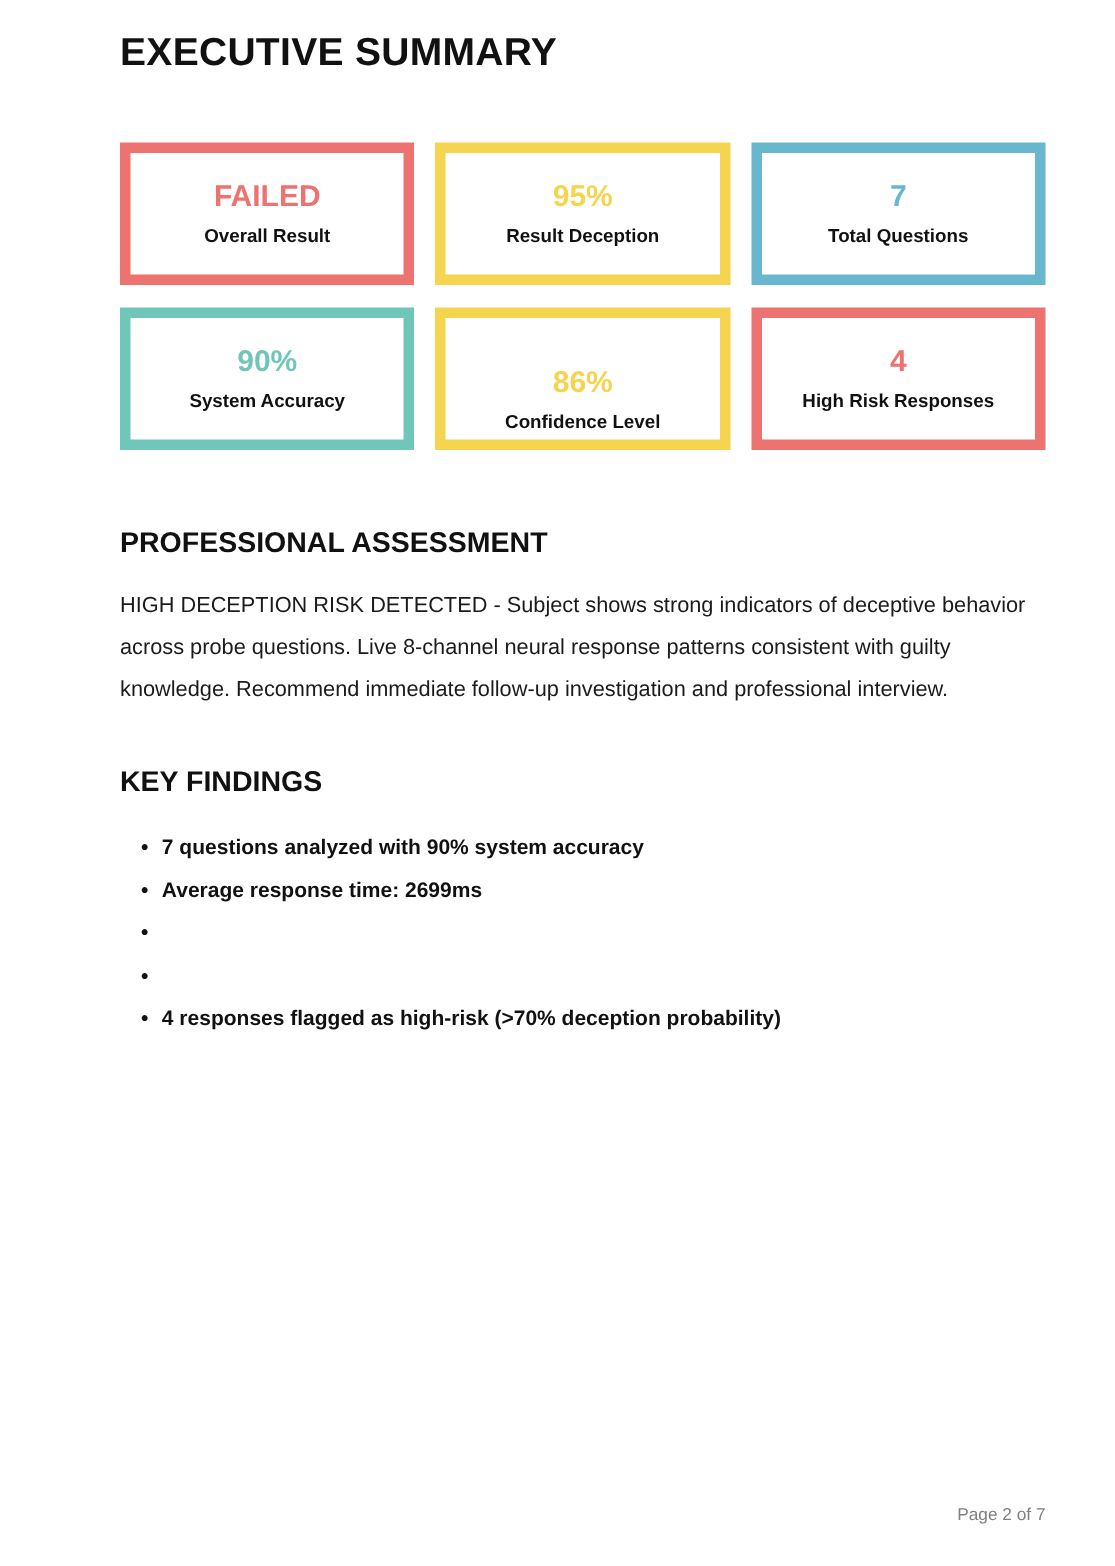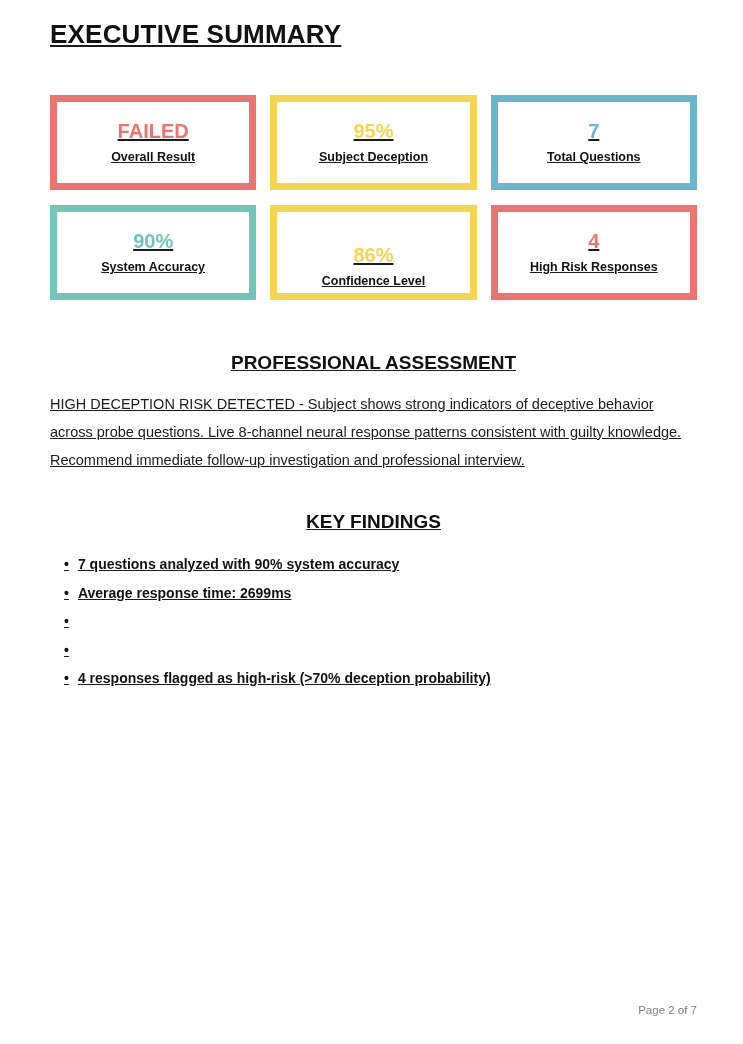--- a/index.html
+++ b/index.html
@@ -5,21 +5,21 @@
   html, body { margin: 0; padding: 0; }
   body {
     width: 743px;
     height: 1044px;
     background: #ffffff;
     font-family: "Liberation Sans", sans-serif;
     color: #1b1b1b;
     position: relative;
     overflow: hidden;
   }
-  .content { padding: 19px 46px 0 50px; text-decoration: underline; }
+  .content { padding: 19px 46px 0 80px; }
 
   .doc-title {
     font-size: 26px;
     font-weight: bold;
     letter-spacing: 0.2px;
     margin: 0;
     color: #111;
   }
 
   .cards-grid {
@@ -51,21 +51,20 @@
     font-weight: bold;
     color: #111;
     line-height: 1;
   }
 
   .section-heading {
     font-size: 19px;
     font-weight: bold;
     margin: 0;
     color: #111;
-    text-align: center;
   }
   .section-assessment { margin-top: 52px; }
   .assessment-body {
     margin: 16px 0 0 0;
     max-width: 652px;
     font-size: 14.5px;
     font-weight: normal;
     line-height: 28px;
     color: #1b1b1b;
   }
@@ -104,21 +103,21 @@
 
   <h1 class="doc-title">EXECUTIVE SUMMARY</h1>
 
   <div class="cards-grid">
       <div class="stat-card" style="border-color: rgb(237, 115, 112);">
         <div class="stat-value" style="color: rgb(237, 115, 112);">FAILED</div>
         <div class="stat-label">Overall Result</div>
       </div>
       <div class="stat-card" style="border-color: rgb(245, 212, 79);">
         <div class="stat-value" style="color: rgb(245, 212, 79);">95%</div>
-        <div class="stat-label">Subject Deception</div>
+        <div class="stat-label">Result Deception</div>
       </div>
       <div class="stat-card" style="border-color: rgb(105, 183, 206);">
         <div class="stat-value" style="color: rgb(105, 183, 206);">7</div>
         <div class="stat-label">Total Questions</div>
       </div>
       <div class="stat-card" style="border-color: rgb(113, 198, 186);">
         <div class="stat-value" style="color: rgb(113, 198, 186);">90%</div>
         <div class="stat-label">System Accuracy</div>
       </div>
       <div class="stat-card" style="border-color: rgb(245, 212, 79);">

